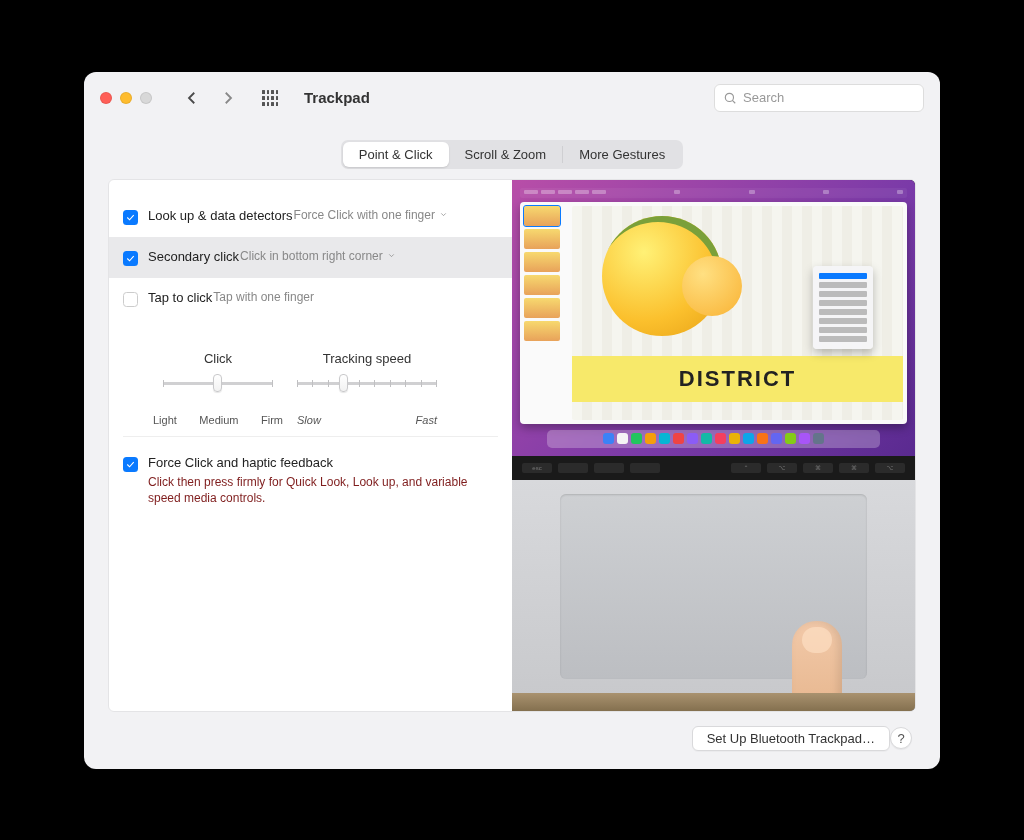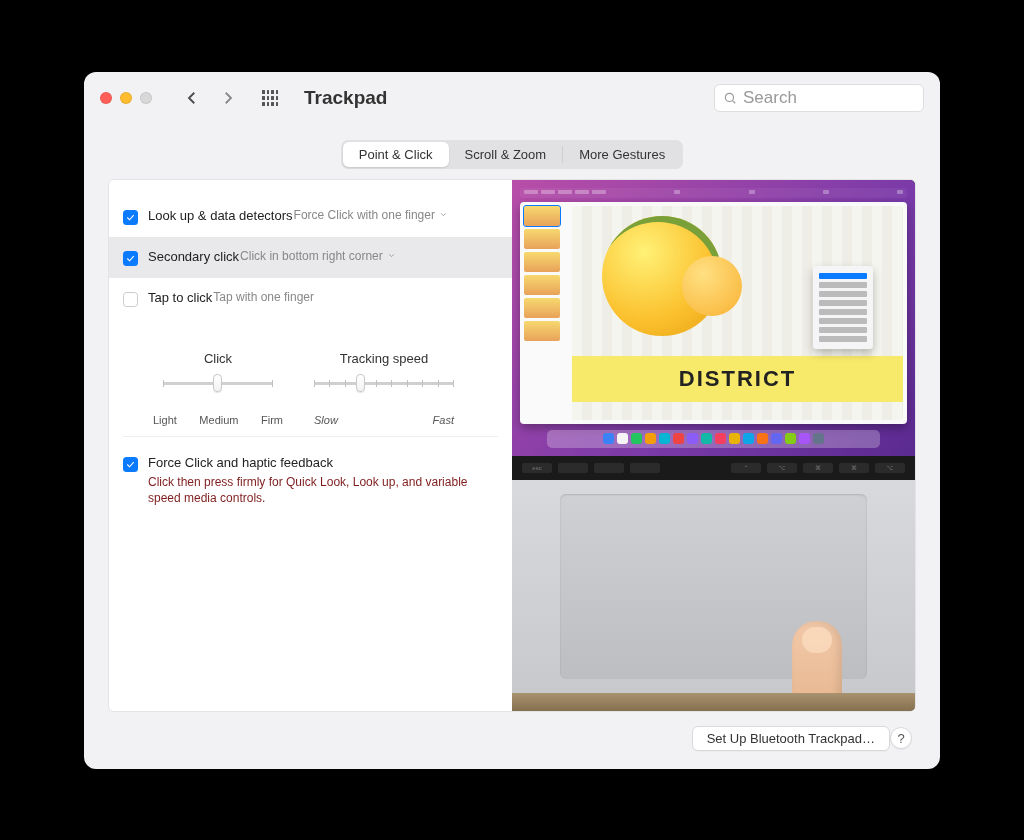--- a/index.html
+++ b/index.html
@@ -34,29 +34,29 @@
     .traffic span { width: 12px; height: 12px; border-radius: 50%; display:block; }
     .tl-close { background: #ff5f57; border: .5px solid rgba(0,0,0,.08); }
     .tl-min { background: #febc2e; border: .5px solid rgba(0,0,0,.08); }
     .tl-max { background: #d8d8d8; border: .5px solid rgba(0,0,0,.08); }
     .navbtn { width: 28px; height:28px; display:flex; align-items:center; justify-content:center; color:#888;}
     .navbtn svg { width: 18px; height: 18px; stroke: currentColor; }
     .navbtn.enabled { color:#4a4a4a; }
     .appsbtn { width: 28px; height:28px; display:flex; align-items:center; justify-content:center; color:#555; margin: 0 6px;}
     .appsgrid { width:16px; height:16px; display:grid; grid-template-columns:repeat(4,1fr); grid-template-rows:repeat(3,1fr); gap:2px;}
     .appsgrid span{background:#555;border-radius:.5px;}
-    .wtitle { font-size: 19px; font-weight: 600; color:#333; margin-left: 6px;}
+    .wtitle { font-size: 15px; font-weight: 600; color:#333; margin-left: 6px;}
     .spacer { flex: 1; }
     .search {
       width: 210px; height: 28px; border-radius: 6px;
       background: #fff; border: 1px solid #ddd;
       display: flex; align-items: center; padding: 0 8px; gap:6px; color:#999;
     }
     .search svg {width:14px;height:14px;stroke:#999;}
-    .search span {font-size:17px;text-align:right;}
+    .search span {font-size:13px;text-align:right;}
 
     .content {
       flex:1;
       padding: 16px 24px 18px 24px;
       display: flex; flex-direction: column;
     }
     .tabbar { display:flex; justify-content:center; margin-bottom: 10px;}
     .segmented {
       display:flex; background:#e1e1e4; border-radius:7px; padding:2px; gap:0;
     }
@@ -85,21 +85,21 @@
     .checkbox.checked { background:#0a7aff;}
     .checkbox.checked svg { width:11px; height:11px; stroke:#fff; stroke-width:2.4; fill:none;}
     .checkbox.unchecked { background:#fff; border:1px solid #ccc;}
     .opt .t { display:flex; flex-direction:row; gap:1px;}
     .opt .title { font-size:13px; color:#222;}
     .opt .sub { font-size:12px; color:#888; display:flex; align-items:center; gap:4px;}
     .chev { display:inline-block;}
     .chev svg { width:9px; height:9px; stroke:#888; fill:none; stroke-width:2;}
 
     .sliders {
-      display:flex; gap:31px; padding: 24px 30px 10px 30px; justify-content:flex-start;
+      display:flex; gap:14px; padding: 24px 30px 10px 30px; justify-content:flex-start;
       border-bottom: 1px solid #eee; margin: 8px 14px 0 14px;
     }
     .sliderblock { display:flex; flex-direction:column; align-items:center; gap:8px;}
     .sliderblock .slabel { font-size:13px; color:#333;}
     .track { position:relative; height:20px; display:flex; align-items:center;}
     .rail { height:3px; background:#d0d0d2; border-radius:2px; position:relative;}
     .ticks { position:absolute; top:-2px; left:0; right:0; display:flex; justify-content:space-between;}
     .ticks span { width:1px; height:7px; background:#c0c0c2;}
     .knob { position:absolute; width:9px; height:18px; background:linear-gradient(#fff,#f2f2f2); border:1px solid #c9c9cb; border-radius:4px; top:-8px; box-shadow:0 1px 1px rgba(0,0,0,.1);}
     .sliderblock .marks { display:flex; justify-content:space-between; font-size:11px; color:#555; width:100%; margin-top:12px;}

